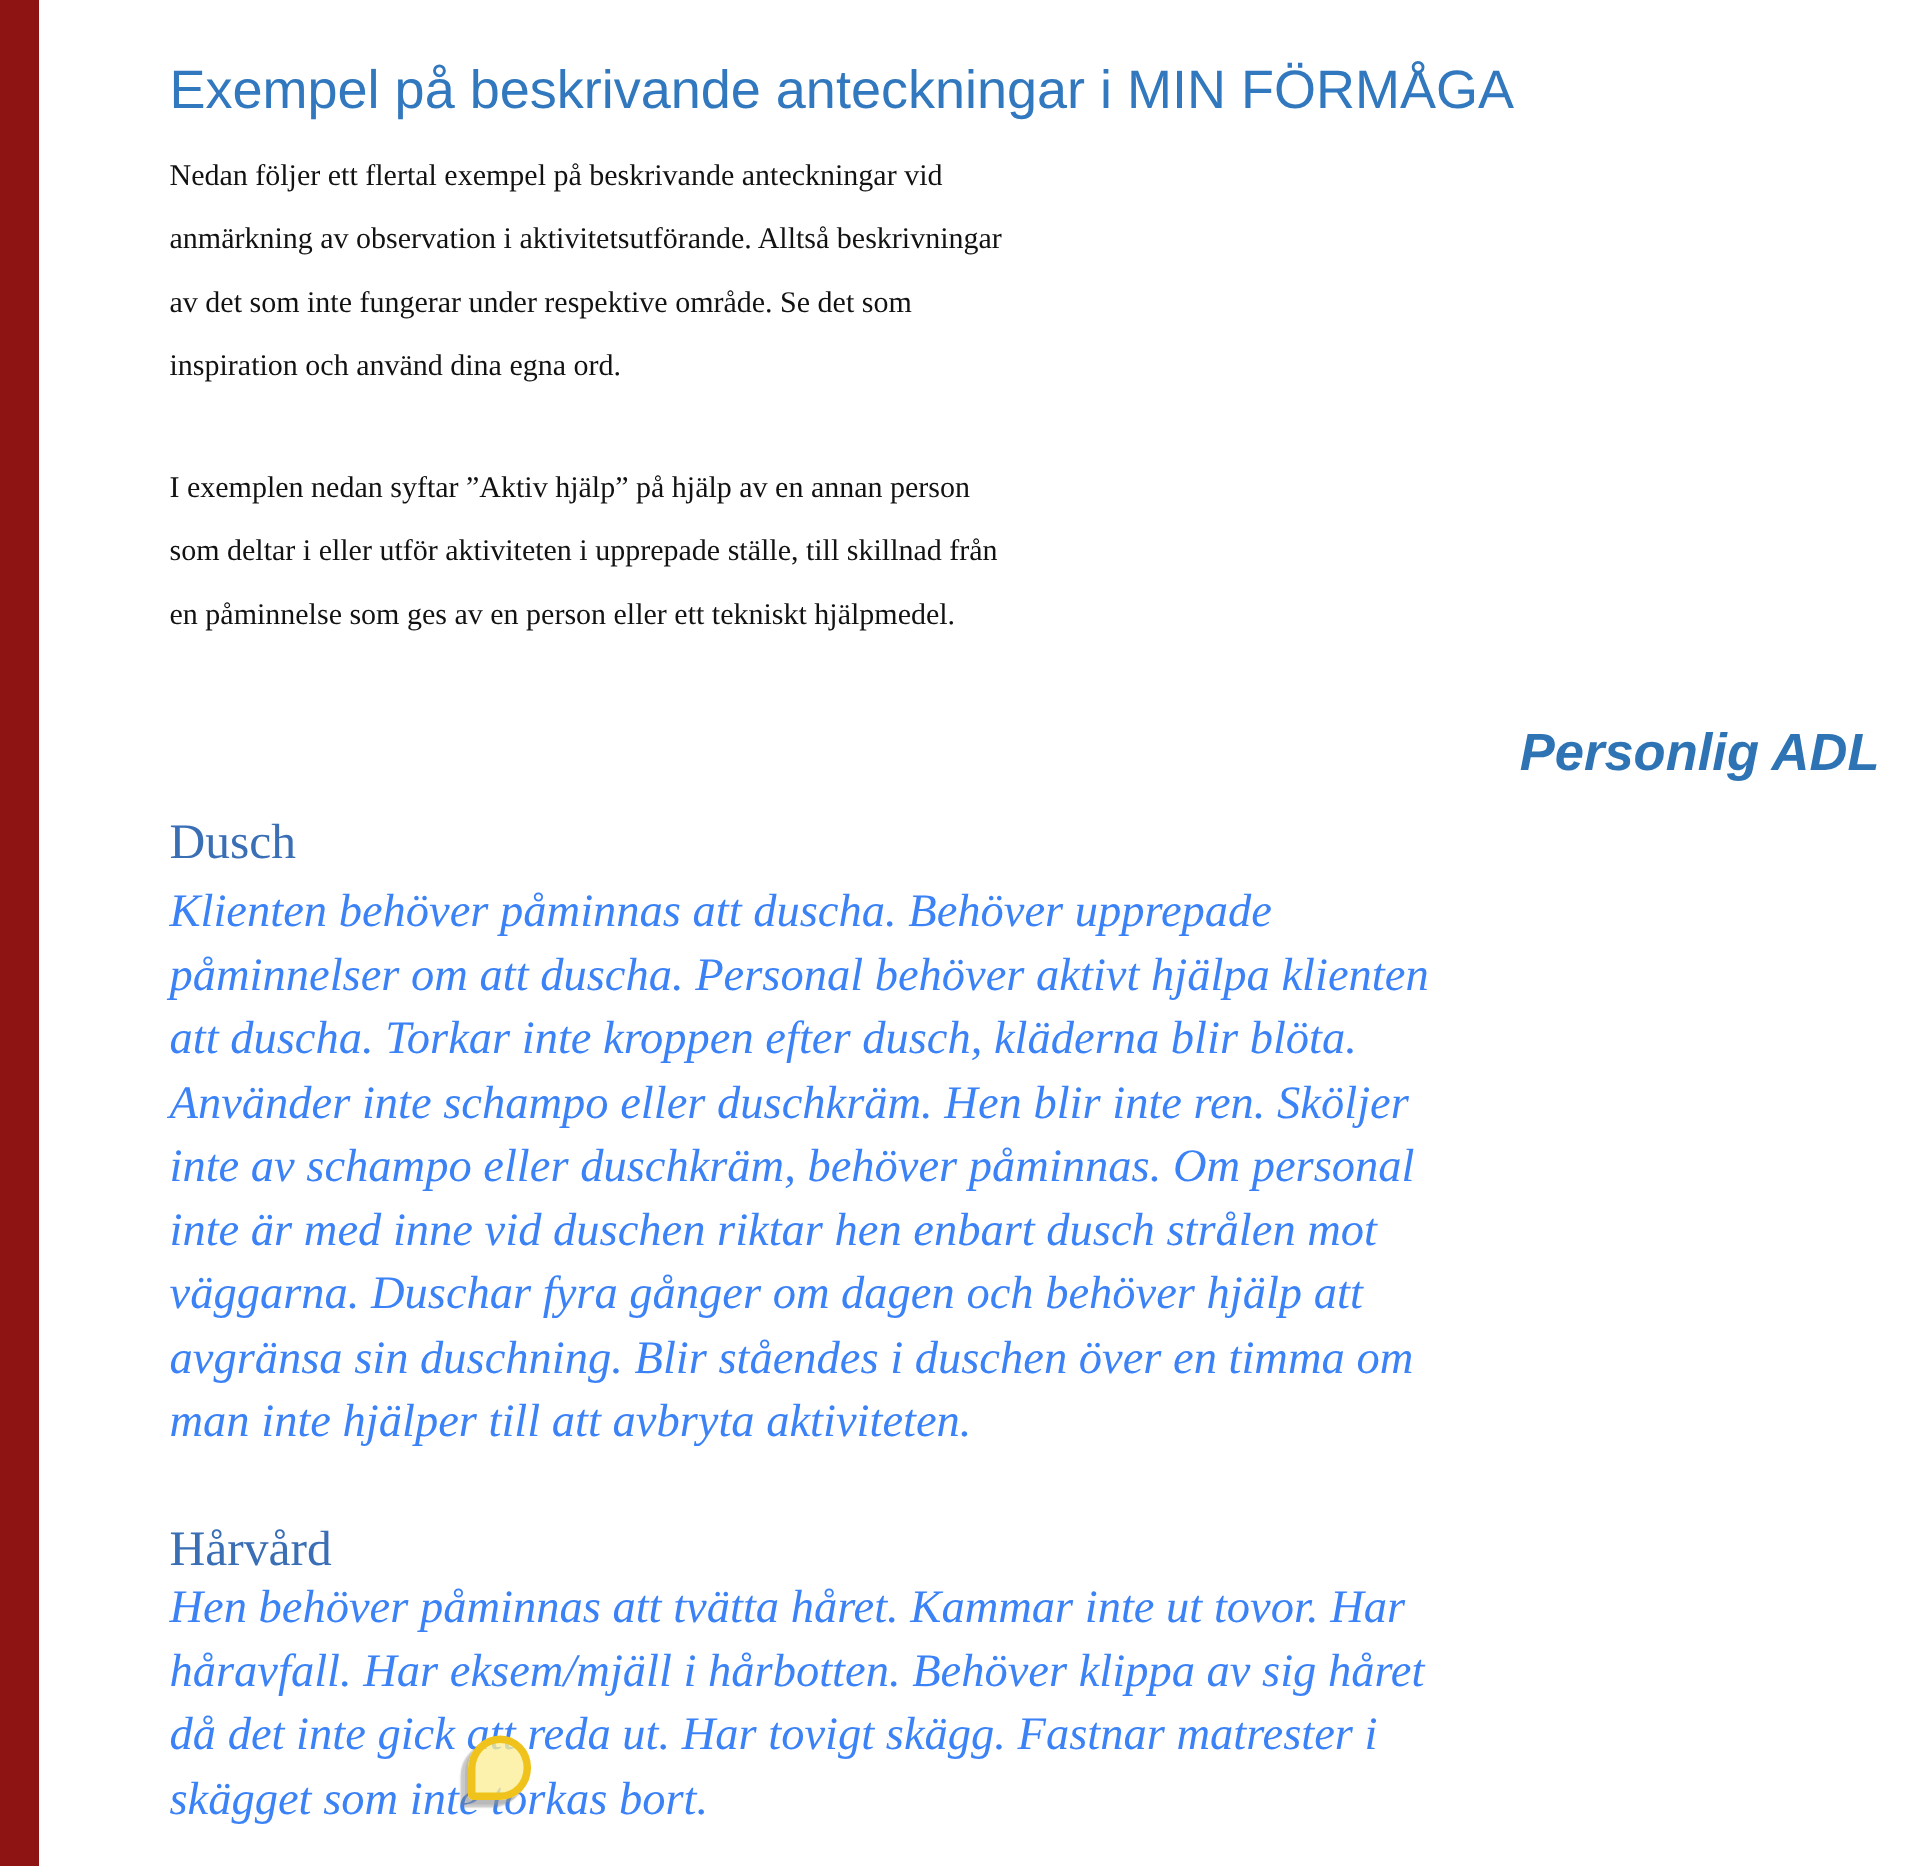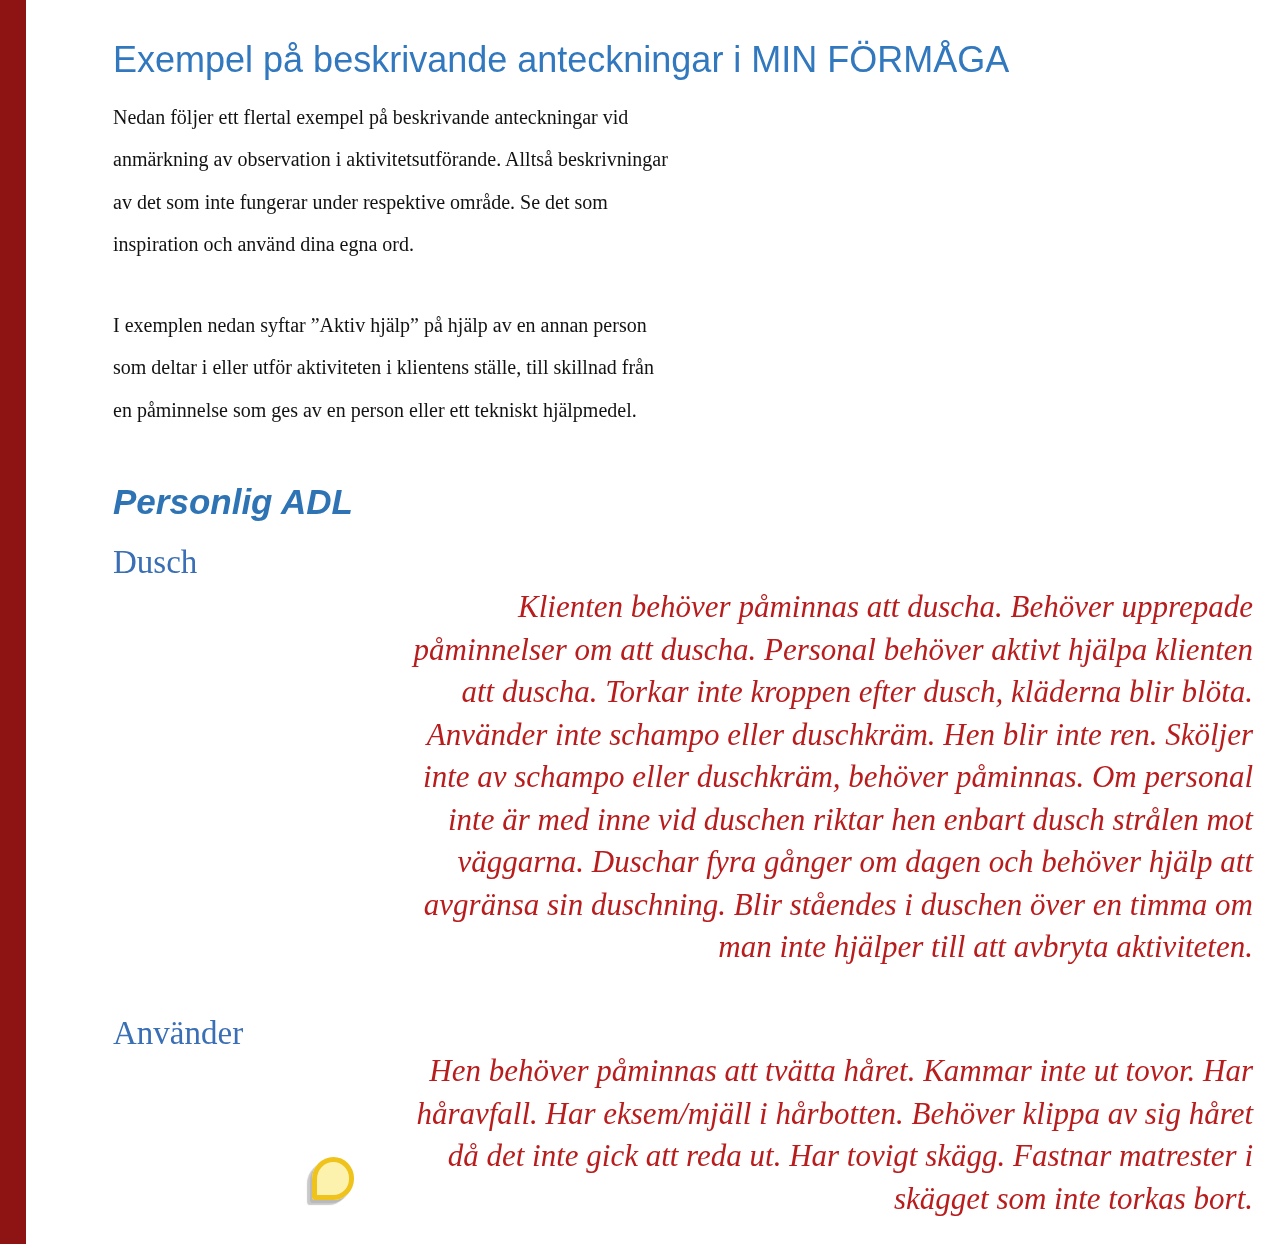--- a/index.html
+++ b/index.html
@@ -38,37 +38,37 @@
   .note  { top: 304px; }
   .h2-heading {
     top: 481px;
     font-family: "Liberation Sans", "DejaVu Sans", sans-serif;
     font-size: 35px;
     font-style: italic;
     font-weight: 600;
     line-height: 42px;
     color: #2e74b5;
     white-space: nowrap;
+    text-align: right;
   }
   .h3-heading {
     font-size: 33px;
     font-weight: 400;
     line-height: 40px;
     color: #3a6eb5;
     white-space: nowrap;
   }
   .h3-dusch   { top: 542px; }
   .h3-harvard { top: 1013px; }
   .italic-text {
     font-style: italic;
     font-size: 31px;
     line-height: 42.5px;
     white-space: pre-line;
-    color: #b91c1c;
-    text-align: right;
+    color: #3b82f6;
   }
   .dusch-par   { top: 586px; }
   .harvard-par { top: 1050px; }
   .balloon {
     position: absolute;
     left: 312px;
     top: 1157px;
     width: 32px;
     height: 33px;
     background: rgba(251, 238, 150, 0.78);
@@ -87,38 +87,38 @@
   <div class="left-bar"></div>
 
   <h1 class="block doc-title">Exempel på beskrivande anteckningar i MIN FÖRMÅGA</h1>
 
   <p class="block body-text intro">Nedan följer ett flertal exempel på beskrivande anteckningar vid
 anmärkning av observation i aktivitetsutförande. Alltså beskrivningar
 av det som inte fungerar under respektive område. Se det som
 inspiration och använd dina egna ord.</p>
 
   <p class="block body-text note">I exemplen nedan syftar ”Aktiv hjälp” på hjälp av en annan person
-som deltar i eller utför aktiviteten i klientens ställe, till skillnad från
+som deltar i eller utför aktiviteten i upprepade ställe, till skillnad från
 en påminnelse som ges av en person eller ett tekniskt hjälpmedel.</p>
 
   <h2 class="block h2-heading">Personlig ADL</h2>
 
   <h3 class="block h3-heading h3-dusch">Dusch</h3>
 
   <p class="block italic-text dusch-par">Klienten behöver påminnas att duscha. Behöver upprepade
 påminnelser om att duscha. Personal behöver aktivt hjälpa klienten
 att duscha. Torkar inte kroppen efter dusch, kläderna blir blöta.
 Använder inte schampo eller duschkräm. Hen blir inte ren. Sköljer
 inte av schampo eller duschkräm, behöver påminnas. Om personal
 inte är med inne vid duschen riktar hen enbart dusch strålen mot
 väggarna. Duschar fyra gånger om dagen och behöver hjälp att
 avgränsa sin duschning. Blir ståendes i duschen över en timma om
 man inte hjälper till att avbryta aktiviteten.</p>
 
-  <h3 class="block h3-heading h3-harvard">Använder</h3>
+  <h3 class="block h3-heading h3-harvard">Hårvård</h3>
 
   <p class="block italic-text harvard-par">Hen behöver påminnas att tvätta håret. Kammar inte ut tovor. Har
 håravfall. Har eksem/mjäll i hårbotten. Behöver klippa av sig håret
 då det inte gick att reda ut. Har tovigt skägg. Fastnar matrester i
 skägget som inte torkas bort.</p>
 
   <div class="balloon"></div>
 
 </div>
 

